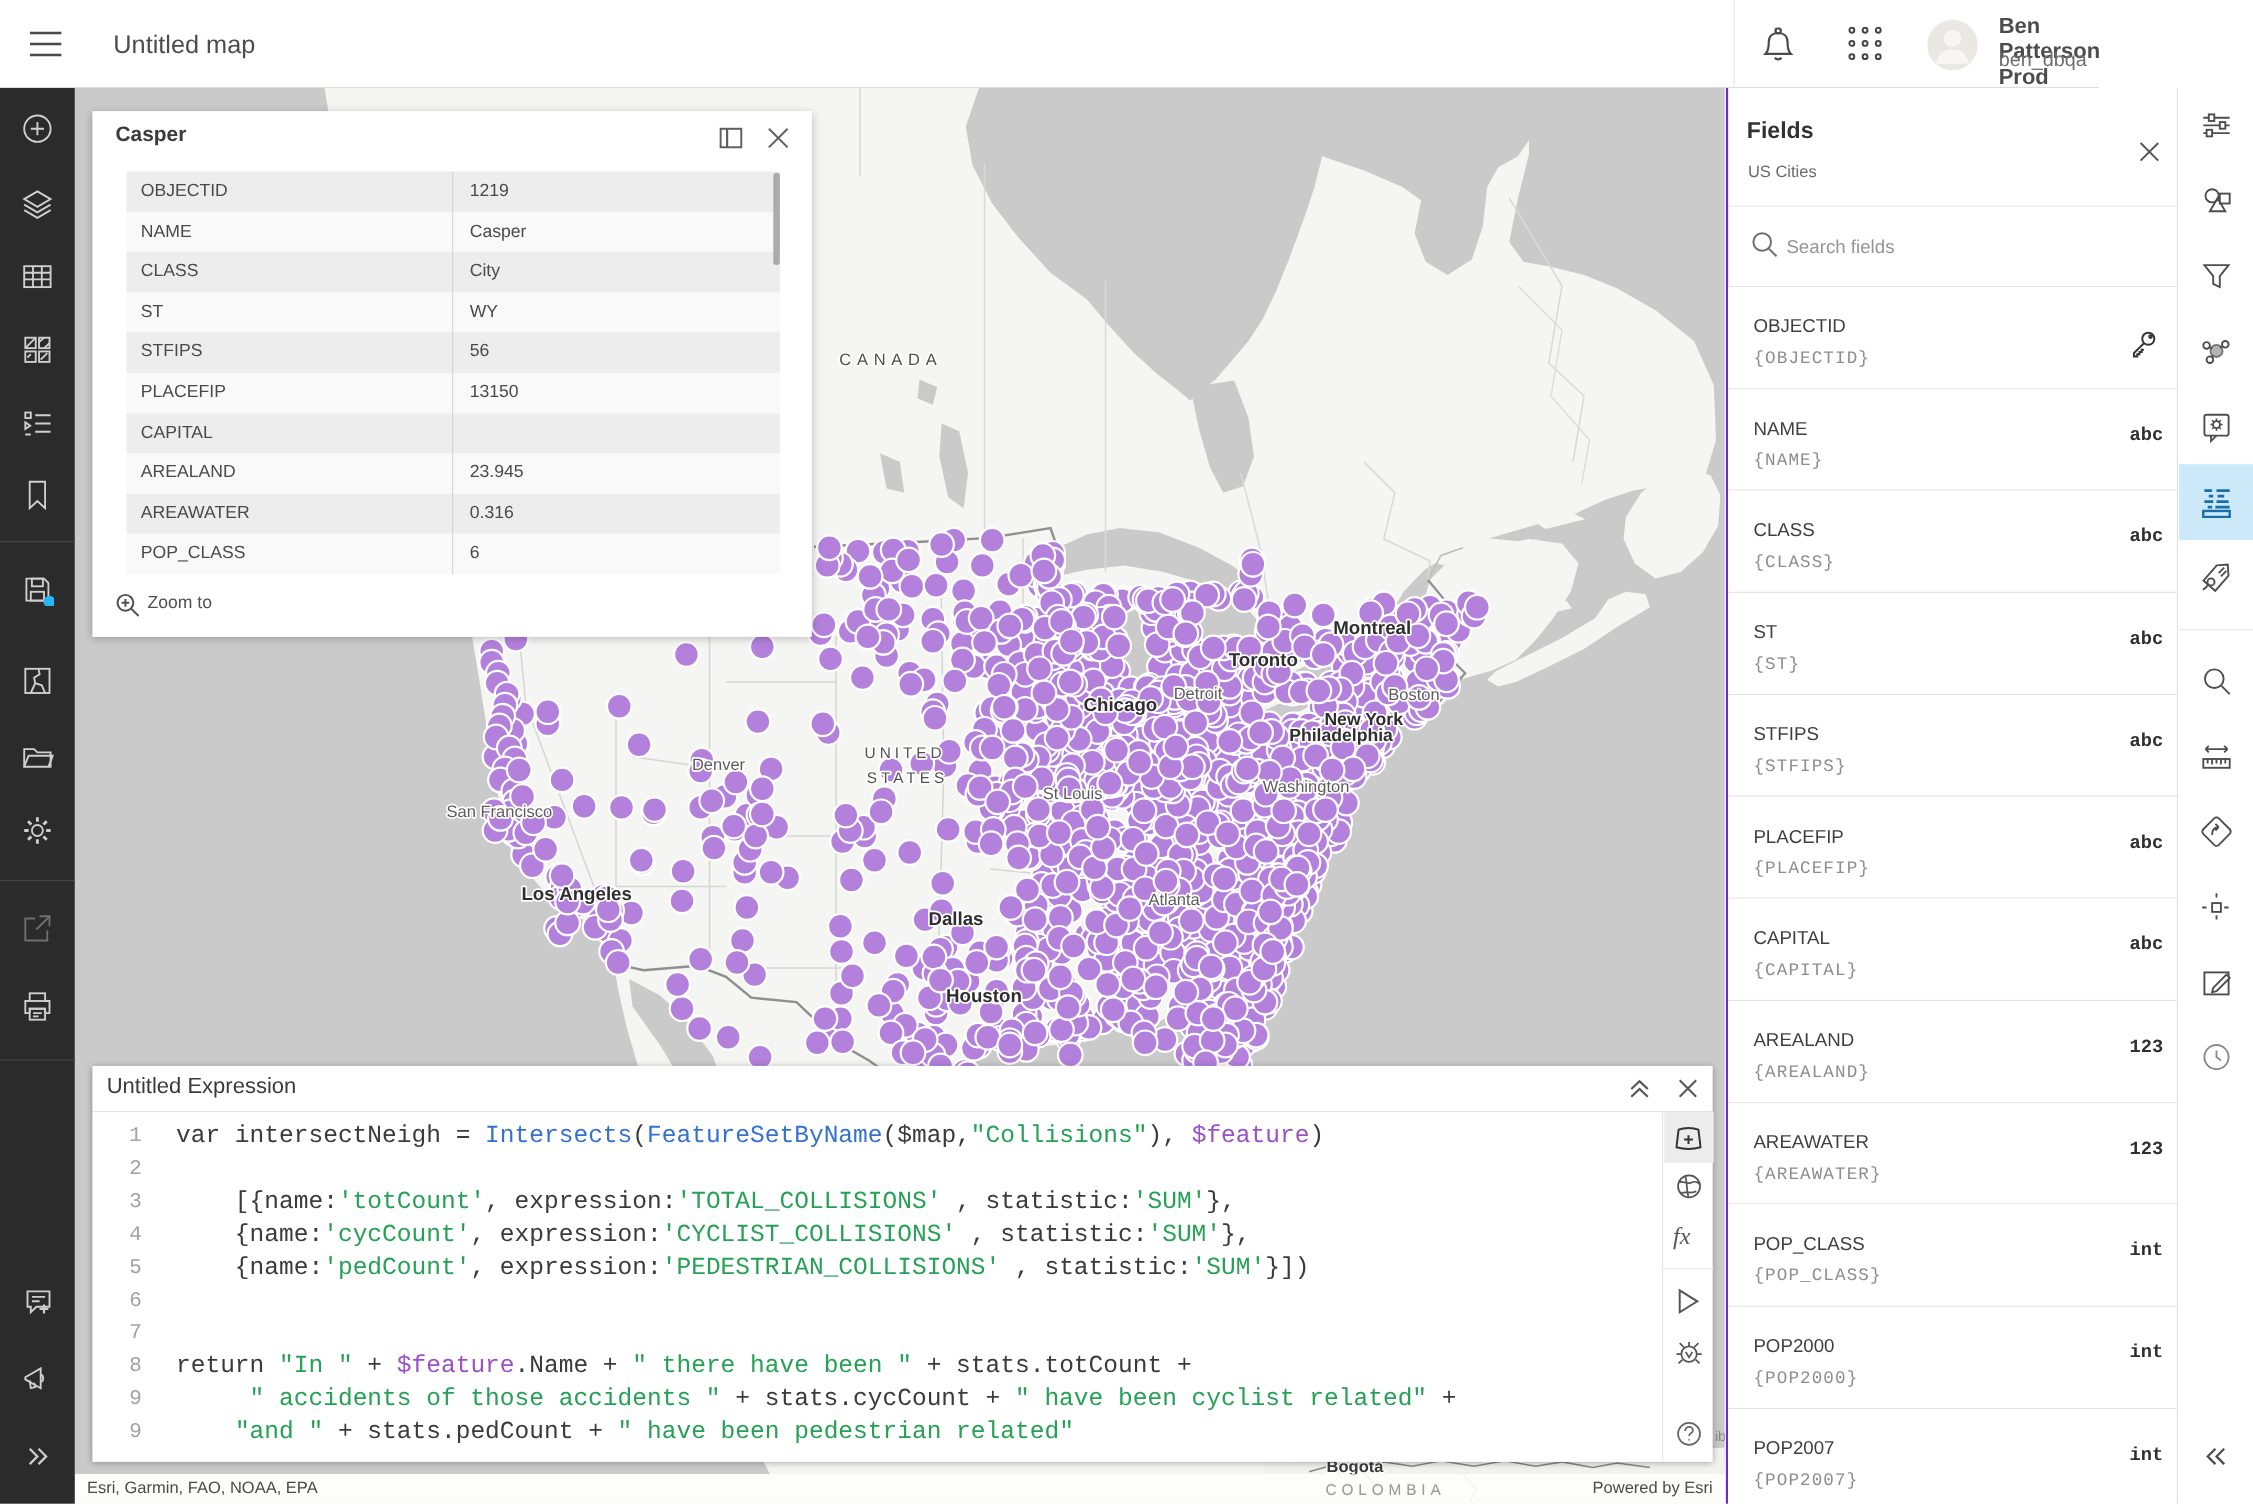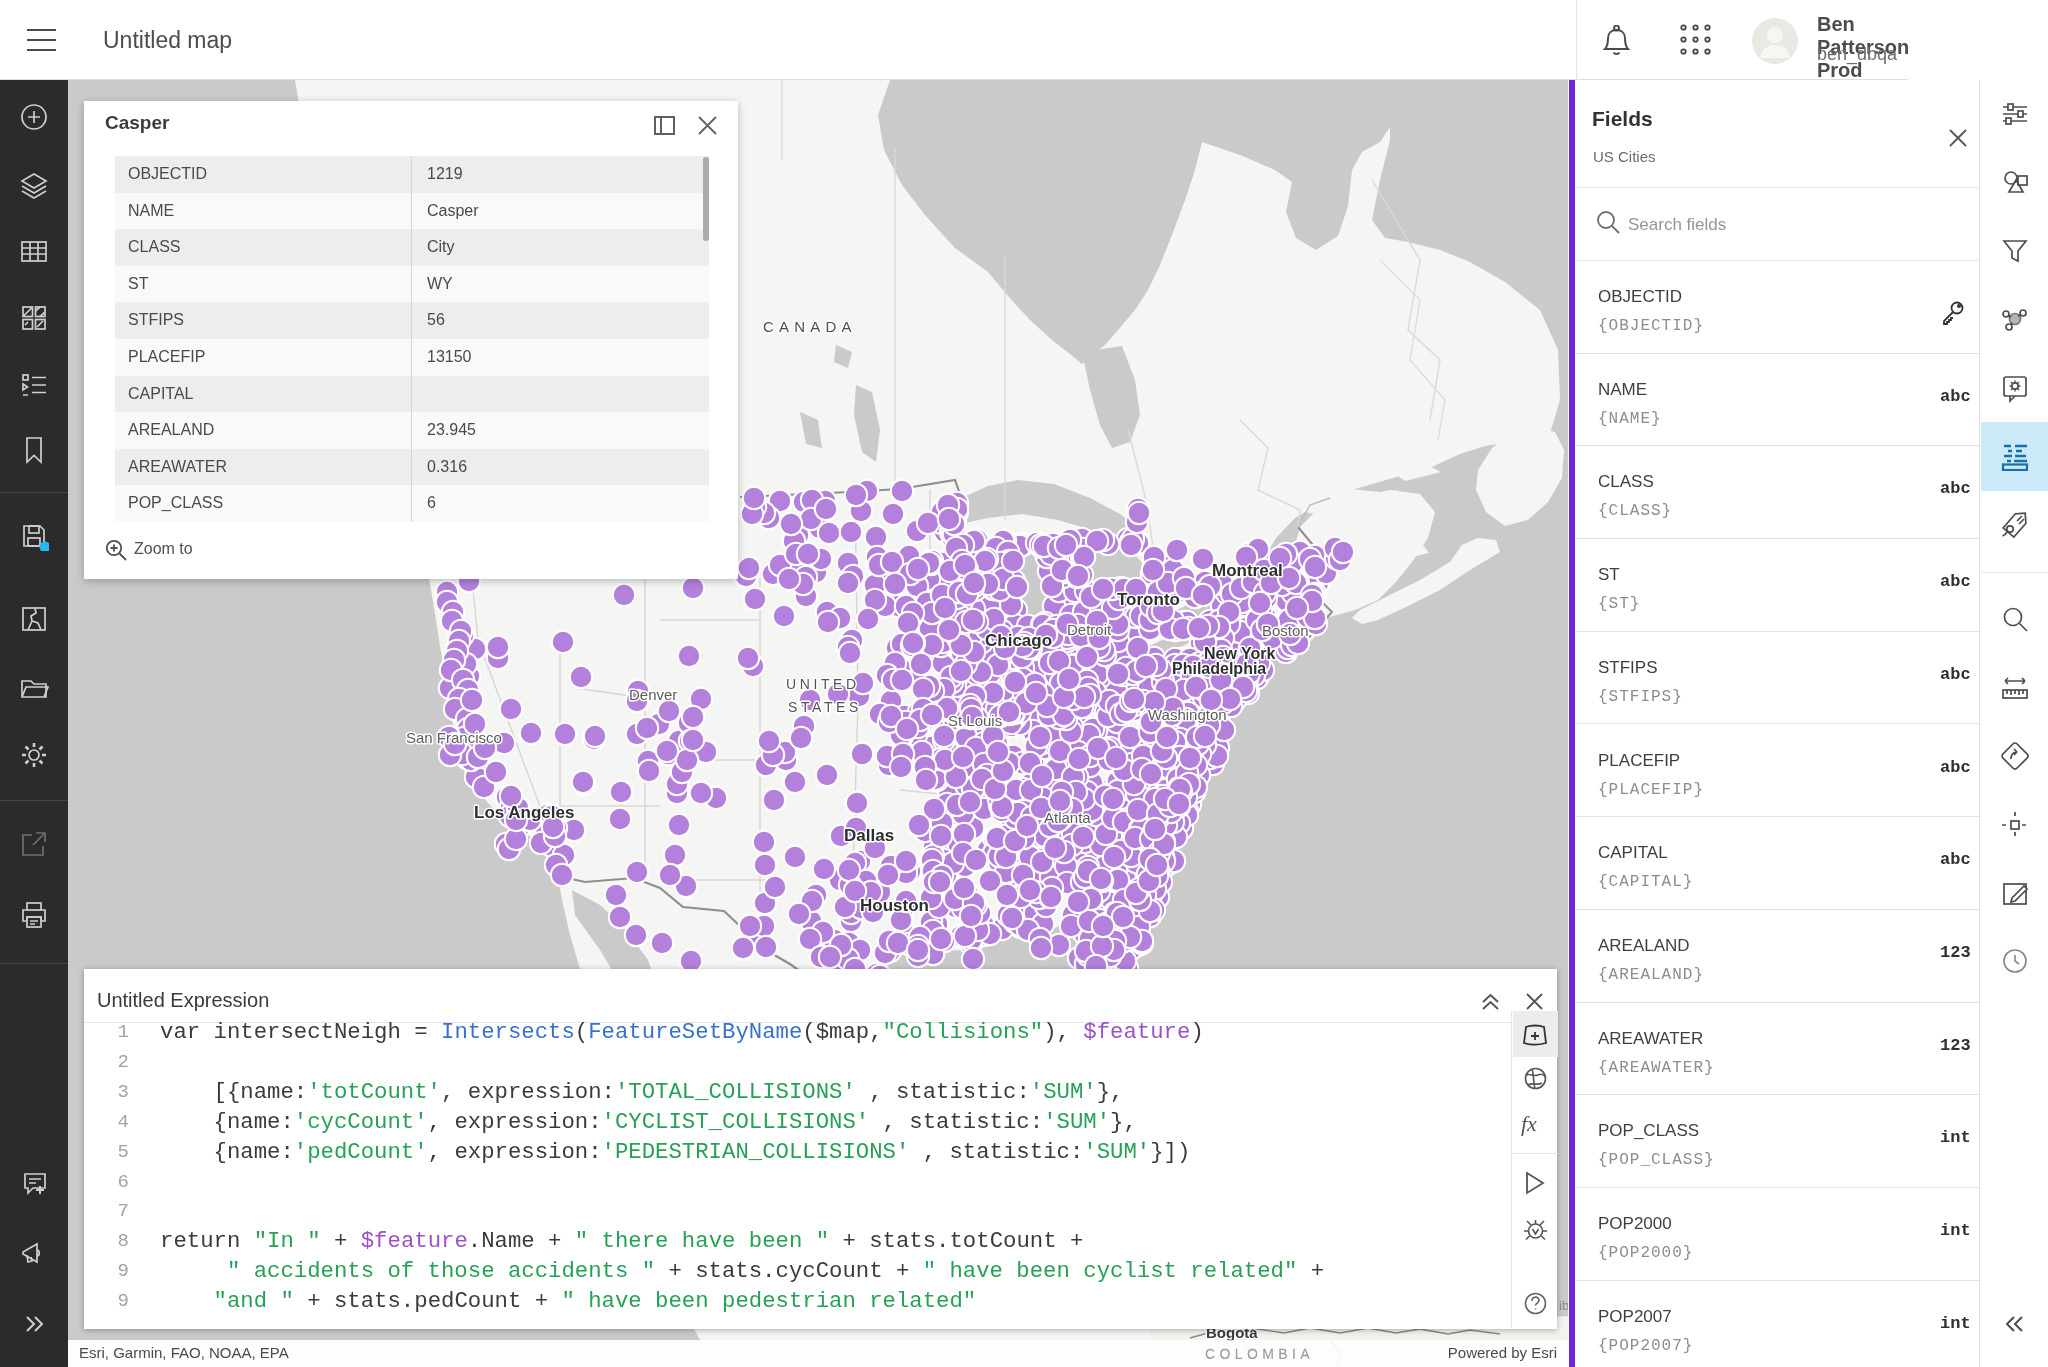--- a/index.html
+++ b/index.html
@@ -25,31 +25,31 @@
 #ptab { position:absolute; left:31px; top:55px; width:594px; height:366px; font-size:16px; color:#4a4a4a; }
 #ptab .row { position:absolute; left:0; width:594px; height:37px; }
 #ptab .row .k { position:absolute; left:13px; top:9px; }
 #ptab .row .v { position:absolute; left:312px; top:9px; }
 #ptab .cdiv { position:absolute; left:296px; top:0; width:1px; height:366px; background:#d4d4d4; }
 #ptab .sbt { position:absolute; left:588px; top:1px; width:6px; height:84px; background:#ababab; border-radius:3px; }
 #pzoom { position:absolute; left:21px; top:438px; font-size:16px; color:#4f4f4f; }
 #pzoom span { position:absolute; left:29px; top:1px; width:120px; }
 
 #expr { position:absolute; left:84px; top:969px; width:1473px; height:360px; background:#fff; box-shadow:0 1px 6px rgba(0,0,0,0.3); z-index:12; }
-#expr .hdr { position:absolute; left:0; top:12px; width:1473px; height:42px; border-bottom:1px solid #e3e3e3; }
+#expr .hdr { position:absolute; left:0; top:0; width:1473px; height:42px; border-bottom:1px solid #e3e3e3; }
 #expr .t { position:absolute; left:13px; top:8px; font-size:20px; color:#3a3a3a; }
 #ecode { position:absolute; left:0; top:42px; width:1427px; height:318px; font-family:"Liberation Mono", monospace; font-size:22.3px; line-height:29.9px; white-space:pre; }
 #ecode .ln { position:absolute; left:0; top:9px; width:45px; text-align:right; color:#a2a2a2; font-size:19px; }
 #ecode .cd { position:absolute; left:76px; top:5px; color:#3b3b3b; }
 .kb { color:#3671d0; } .st { color:#26a156; } .pp { color:#9c51c6; }
 #etools { position:absolute; right:0; top:42px; width:46px; height:318px; border-left:1px solid #e6e6e6; }
 #etools .sel { position:absolute; left:1px; top:0; width:45px; height:46px; background:#ececec; }
 #etools .div { position:absolute; left:0; top:142px; width:46px; height:1px; background:#e6e6e6; }
 
-#fields { position:absolute; left:1569px; top:80px; width:410px; height:1287px; background:#fff; z-index:8; border-left:6px solid #6d28d9;text-decoration:underline; }
+#fields { position:absolute; left:1569px; top:80px; width:410px; height:1287px; background:#fff; z-index:8; border-left:2px solid #6d28d9;text-decoration:underline; }
 #fields .t { position:absolute; left:17px; top:27px; font-size:21px; font-weight:bold; color:#323232; }
 #fields .sub { position:absolute; left:18px; top:68px; font-size:15px; color:#6b6b6b; }
 #fields .d1 { position:absolute; left:0; top:107px; width:410px; height:1px; background:#e6e6e6; }
 #fields .ph { position:absolute; left:53px; top:135px; font-size:17px; color:#959595; }
 #fields .d2 { position:absolute; left:0; top:180px; width:410px; height:1px; background:#e6e6e6; }
 #flist { position:absolute; left:0; top:181px; width:410px; height:1106px; background:#fff; }
 .fcard { position:absolute; left:0; width:409px; height:92.7px; background:#fff; border-bottom:1px solid #e2e2e2; }
 .fcard .n { position:absolute; left:23px; top:26px; font-size:17px; color:#3f3f3f; }
 .fcard .tm { position:absolute; left:23px; top:56px; font-size:16px; font-family:"Liberation Mono", monospace; color:#8d8d8d; letter-spacing:1px; }
 .fcard .ic { position:absolute; left:365px; top:33px; width:44px; font-size:17px; font-weight:bold; font-family:"Liberation Mono", monospace; color:#2f2f2f; }

